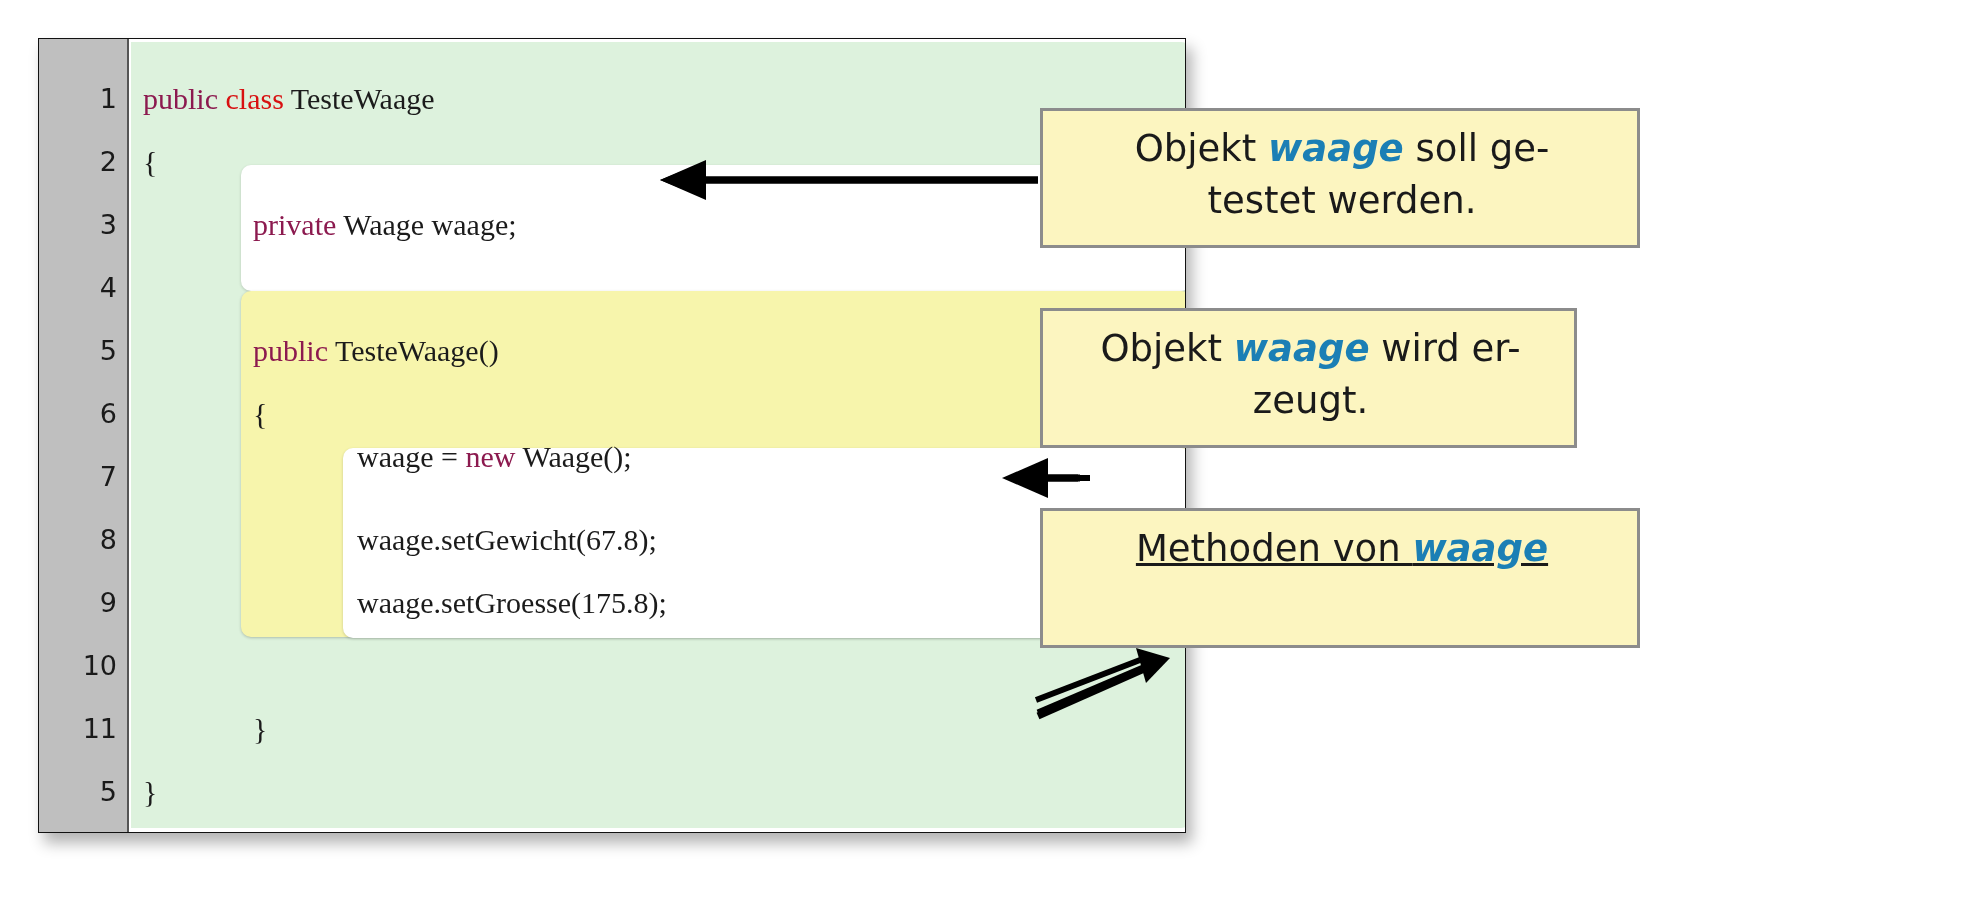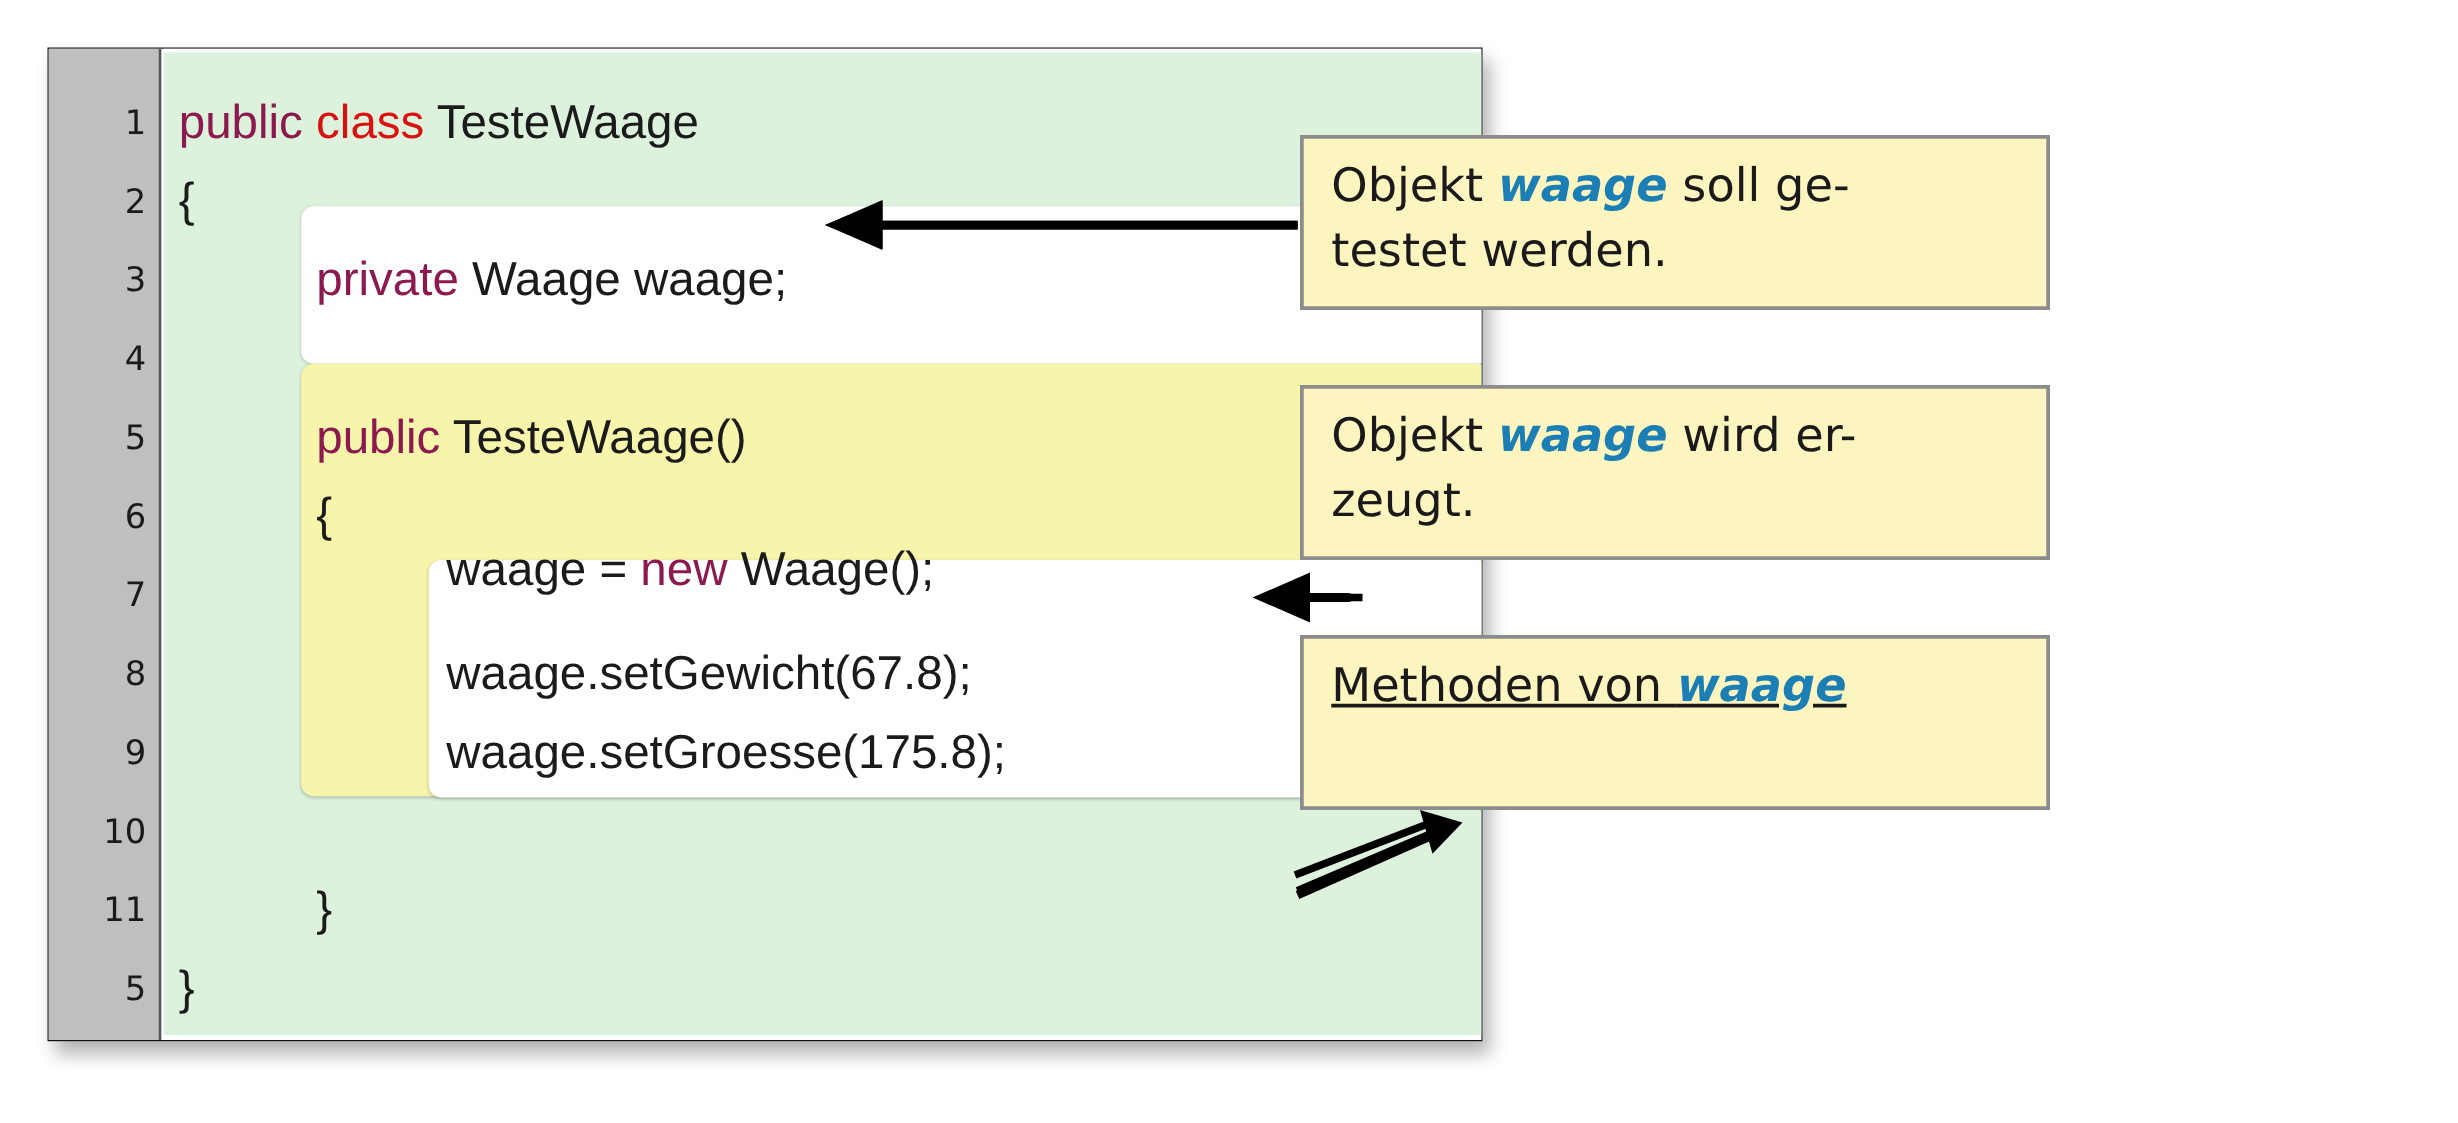--- a/index.html
+++ b/index.html
@@ -99,22 +99,22 @@
     background: #ffffff;
     box-shadow: 0 1px 3px rgba(0,0,0,0.18);
   }
 
   
   .code-line {
     position: absolute;
     height: 63px;
     line-height: 63px;
     white-space: pre;
-    font-family: Liberation Sans, sans-serif;
-    font-size: 38px;
+    font-family: Liberation Serif, serif;
+    font-size: 30px;
     color: #1b1b1b;
     letter-spacing: 0px;
   }
   .kw-purple { color: #8c1a4f; }
   .kw-red    { color: #d81111; }
 
   
   .arrow-svg {
     position: absolute;
     overflow: visible;
@@ -124,28 +124,29 @@
   .callout {
     position: absolute;
     background: #fcf5c0;
     border: 3px solid #8c8c8c;
     box-sizing: border-box;
     padding: 12px 18px 14px 22px;
     font-family: "DejaVu Sans", sans-serif;
     font-size: 37px;
     line-height: 52px;
     color: #1a1a1a;
+    text-align: center;
   }
   .callout .hl {
     color: #1b7fb5;
     font-style: italic;
     font-weight: 600;
   }
   #callout-1 { left: 1040px; top: 108px;  width: 600px; height: 140px; }
-  #callout-2 { left: 1040px; top: 308px;  width: 600px; height: 140px; }
+  #callout-2 { left: 1040px; top: 308px;  width: 537px; height: 140px; }
   #callout-3 { left: 1040px; top: 508px;  width: 600px; height: 140px; text-decoration: underline; }
 </style>
 </head>
 <body>
 
 <div id="editor-card">
 
   <div id="gutter">
     <div class="ln" style="top:28px">1</div>
     <div class="ln" style="top:91px">2</div>

